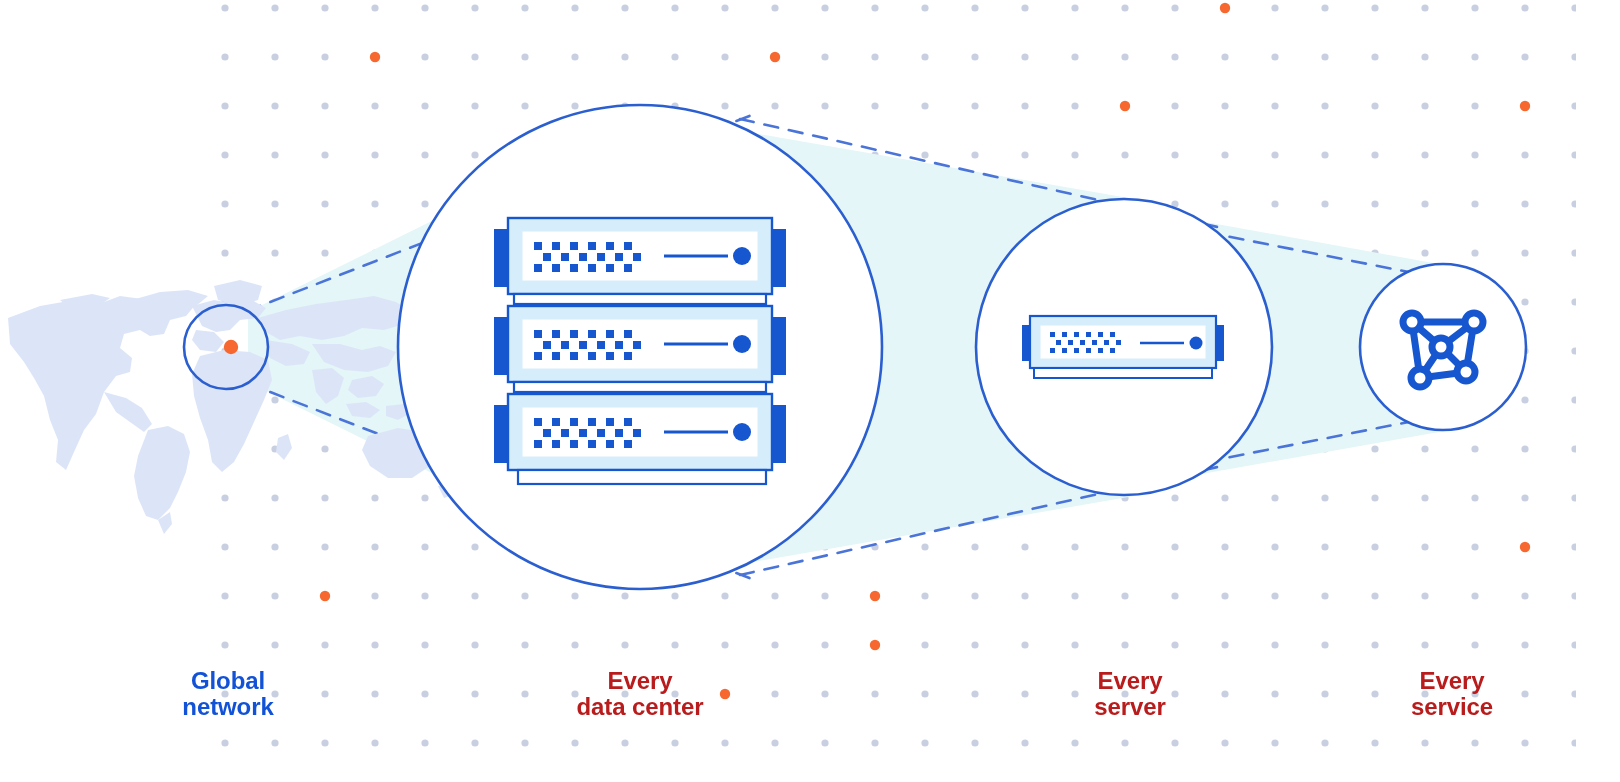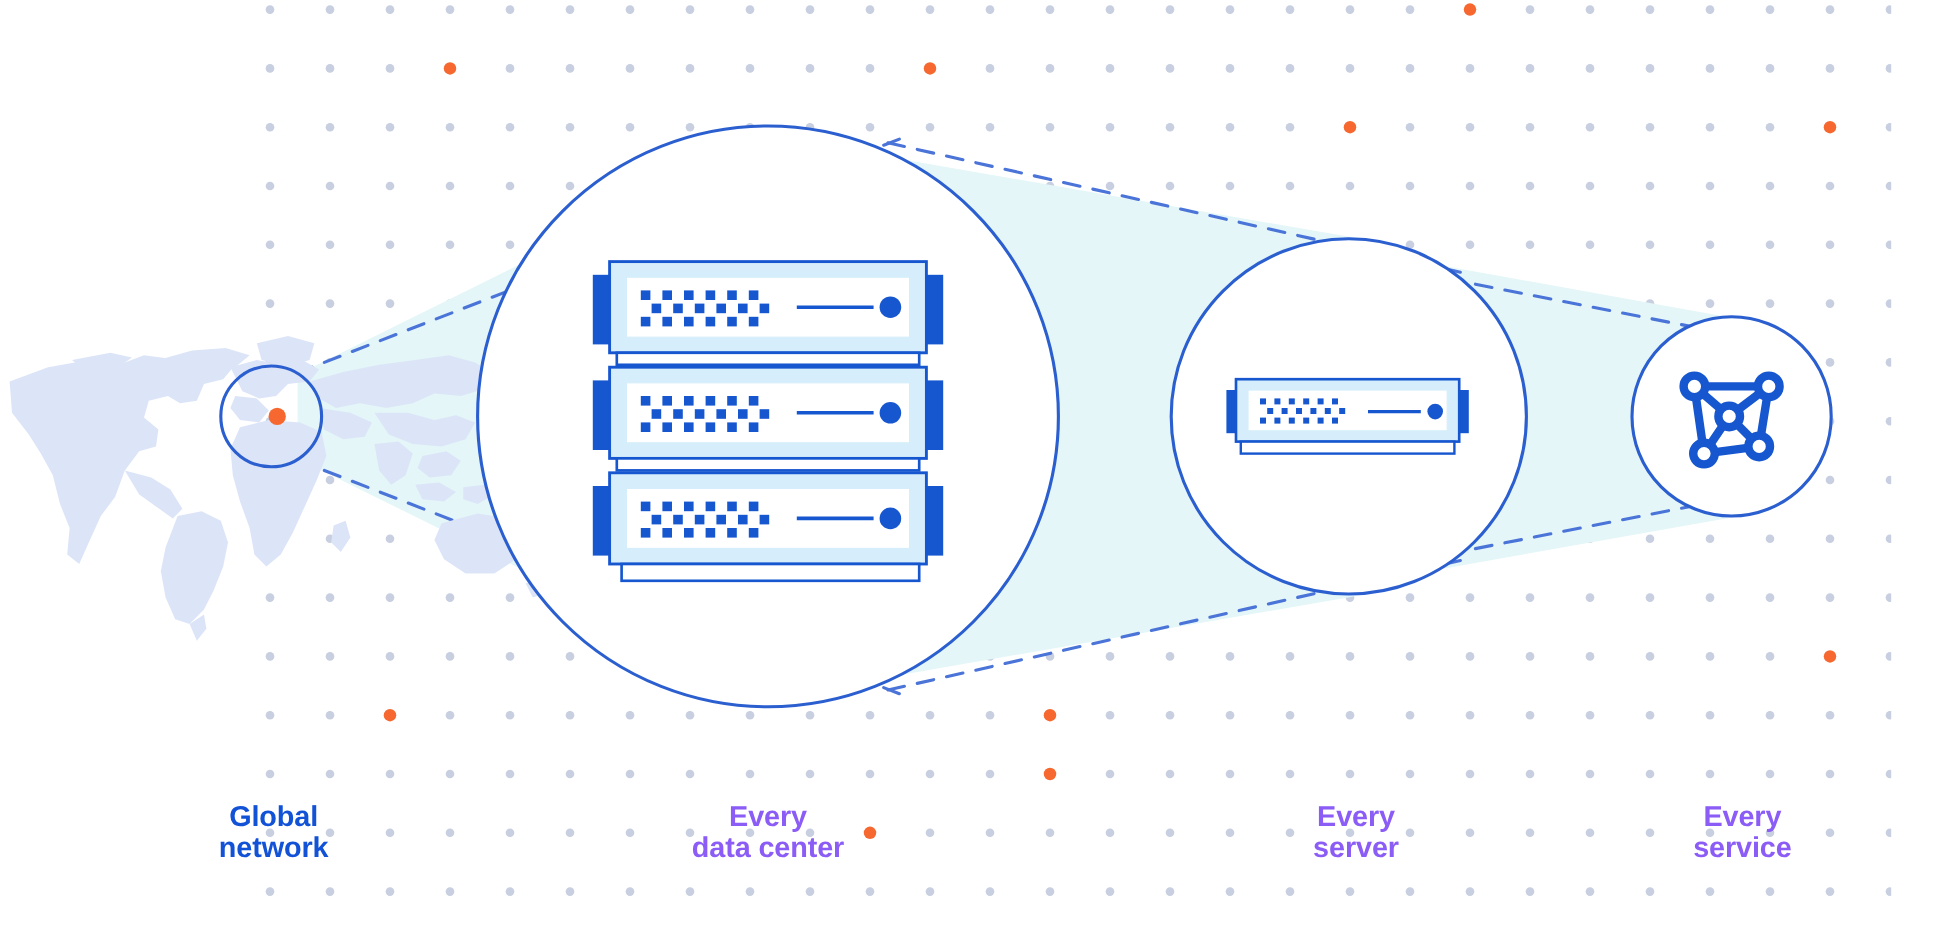--- a/index.html
+++ b/index.html
@@ -25,21 +25,21 @@
   }
   .label {
     position: absolute;
     text-align: center;
     font-size: 24px;
     line-height: 1.1;
     font-weight: 700;
     letter-spacing: -0.1px;
     white-space: pre-line;
   }
-  .label-dark { color: #8b5cf6; }
+  .label-dark { color: #b91c1c; }
   .label-accent { color: #1252d6; }
   #lbl-global   { left: 128px; top: 668px; width: 200px; }
   #lbl-dc       { left: 540px; top: 668px; width: 200px; }
   #lbl-server   { left: 1030px; top: 668px; width: 200px; }
   #lbl-service  { left: 1352px; top: 668px; width: 200px; }
 </style>
 </head>
 <body>
 
 <div id="stage">

